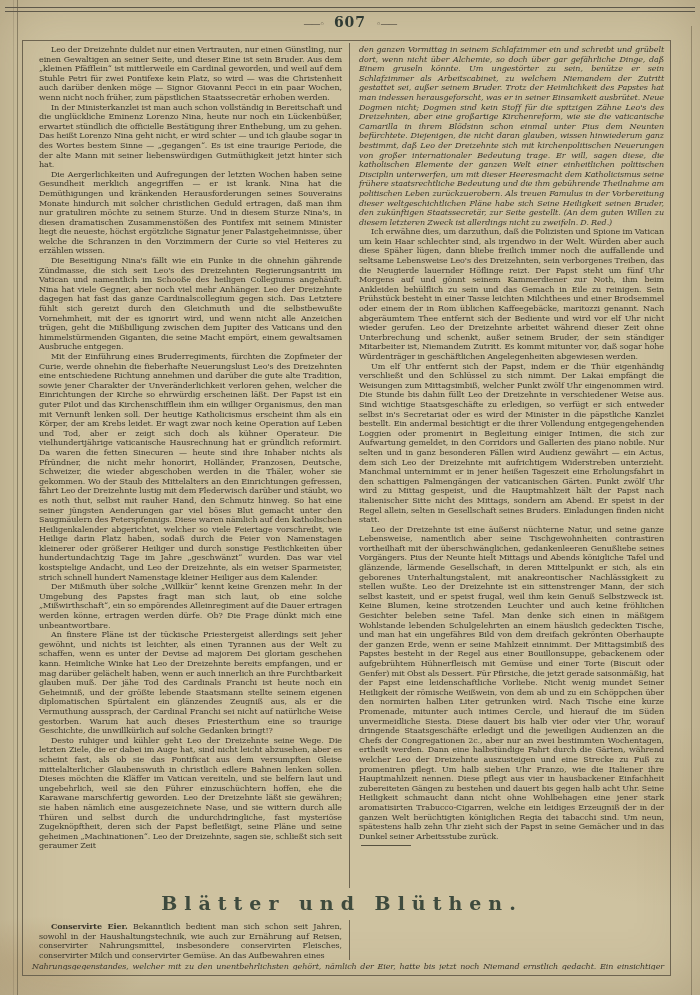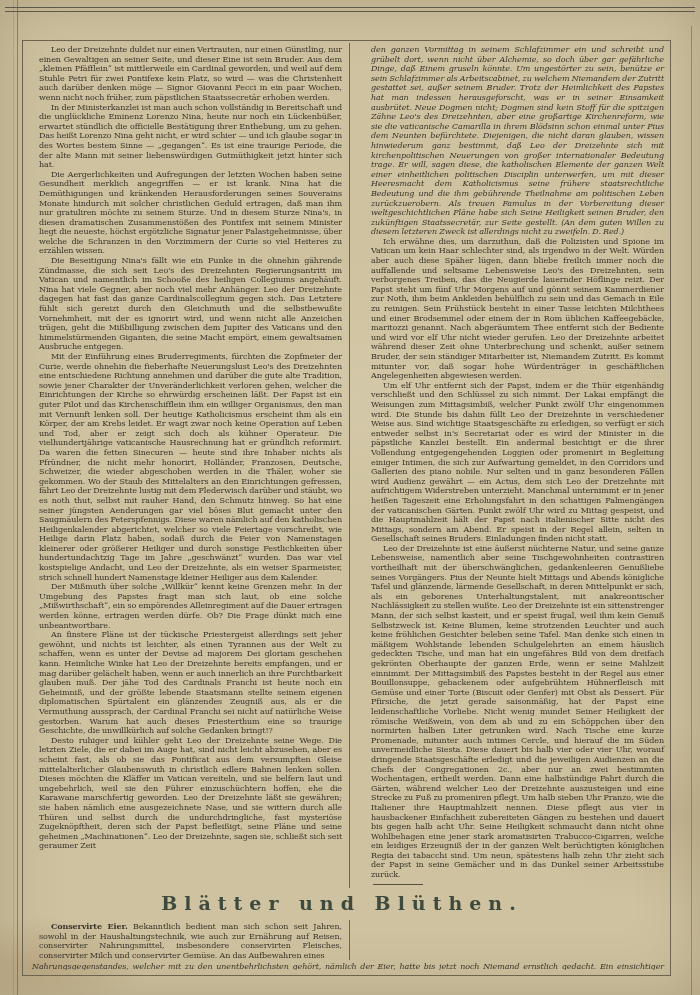--- a/index.html
+++ b/index.html
@@ -24,21 +24,21 @@
   .rule-top{position:absolute;left:5px;right:5px;top:7px;height:3px;
     border-top:1px solid #5e584a;border-bottom:1px solid #5e584a;}
   
   .page-header{position:absolute;left:0;right:0;top:14px;text-align:center;
     font-size:13px;letter-spacing:1px;color:#2f3a33;}
   .page-header .num{font-weight:bold;font-size:14px;padding:0 10px;}
   .page-header .orn{font-size:9px;color:#4a453a;letter-spacing:-1px;}
   
   .frame{position:absolute;left:22px;top:40px;width:649px;height:936px;
     border:1px solid #6d6450;box-sizing:border-box;}
-  .main-cols{position:absolute;left:0;right:0;top:2px;height:845px;display:flex;gap:12px;}
+  .main-cols{position:absolute;left:0;right:0;top:2px;height:845px;display:flex;}
   .colL{width:327px;box-sizing:border-box;padding:2px 7px 0 16px;
     border-right:1px solid #6d6450;overflow:hidden;}
   .colR{flex:1;box-sizing:border-box;padding:2px 6px 0 9px;overflow:hidden;}
   .main-cols p, .bottom-cols p{
     margin:0;font-size:8px;line-height:9.6px;text-align:justify;
     text-indent:12px;letter-spacing:-0.1px;word-spacing:-0.2px;}
   p.noind{text-indent:0;font-style:italic;}
   .end-rule{width:50px;border-top:1px solid #55503f;margin:4px 0 0 2px;}
   .section-heading{position:absolute;left:0;right:9px;top:851px;text-align:center;
     font-weight:bold;font-size:19px;line-height:22px;letter-spacing:7px;color:#3e4a3d;}
@@ -48,20 +48,23 @@
 </head>
 <body>
 
 <div class="page">
   <div class="edge-left2"></div>
   <div class="edge-left"></div>
   <div class="edge-right"></div>
 
   <div class="rule-top"></div>
 
+  <div class="page-header">
+    <span class="orn">——◦</span><span class="num">607</span><span class="orn">◦——</span>
+  </div>
 
   <div class="frame">
 
     <div class="main-cols">
       <div class="colL">
         <p>Leo der Dreizehnte duldet nur einen Vertrauten, nur einen Günstling, nur einen Gewaltigen an seiner Seite, und dieser Eine ist sein Bruder. Aus dem „kleinen Pfäfflein“ ist mittlerweile ein Cardinal geworden, und weil auf dem Stuhle Petri für zwei Pontifexe kein Platz, so wird — was die Christenheit auch darüber denken möge — Signor Giovanni Pecci in ein paar Wochen, wenn nicht noch früher, zum päpstlichen Staatssecretär erhoben werden.</p>
         <p>In der Ministerkanzlei ist man auch schon vollständig in Bereitschaft und die unglückliche Eminenz Lorenzo Nina, heute nur noch ein Lückenbüßer, erwartet stündlich die officielle Bestätigung ihrer Enthebung, um zu gehen. Das heißt Lorenzo Nina geht nicht, er wird schier — und ich glaube sogar in des Wortes bestem Sinne — „gegangen“. Es ist eine traurige Periode, die der alte Mann mit seiner liebenswürdigen Gutmüthigkeit jetzt hinter sich hat.</p>
         <p>Die Aergerlichkeiten und Aufregungen der letzten Wochen haben seine Gesundheit merklich angegriffen — er ist krank. Nina hat die Demüthigungen und kränkenden Herausforderungen seines Souverains Monate hindurch mit solcher christlichen Geduld ertragen, daß man ihm nur gratuliren möchte zu seinem Sturze. Und in diesem Sturze Nina's, in diesen dramatischen Zusammenstößen des Pontifex mit seinem Minister liegt die neueste, höchst ergötzliche Signatur jener Palastgeheimnisse, über welche die Schranzen in den Vorzimmern der Curie so viel Heiteres zu erzählen wissen.</p>
         <p>Die Beseitigung Nina's fällt wie ein Funke in die ohnehin gährende Zündmasse, die sich seit Leo's des Dreizehnten Regierungsantritt im Vatican und namentlich im Schooße des heiligen Collegiums angehäuft. Nina hat viele Gegner, aber noch viel mehr Anhänger. Leo der Dreizehnte dagegen hat fast das ganze Cardinalscollegium gegen sich. Das Letztere fühlt sich gereizt durch den Gleichmuth und die selbstbewußte Vornehmheit, mit der es ignorirt wird, und wenn nicht alle Anzeichen trügen, geht die Mißbilligung zwischen dem Jupiter des Vaticans und den himmelstürmenden Giganten, die seine Macht empört, einem gewaltsamen Ausbruche entgegen.</p>
         <p>Mit der Einführung eines Bruderregiments, fürchten die Zopfmeier der Curie, werde ohnehin die fieberhafte Neuerungslust Leo's des Dreizehnten eine entschiedene Richtung annehmen und darüber die gute alte Tradition, sowie jener Charakter der Unveränderlichkeit verloren gehen, welcher die Einrichtungen der Kirche so ehrwürdig erscheinen läßt. Der Papst ist ein guter Pilot und das Kirchenschifflein ihm ein williger Organismus, den man mit Vernunft lenken soll. Der heutige Katholicismus erscheint ihm als ein Körper, der am Krebs leidet. Er wagt zwar noch keine Operation auf Leben und Tod, aber er zeigt sich doch als kühner Operateur. Die vielhundertjährige vaticanische Hausrechnung hat er gründlich reformirt. Da waren die fetten Sinecuren — heute sind ihre Inhaber nichts als Pfründner, die nicht mehr honorirt, Holländer, Franzosen, Deutsche, Schweizer, die wieder abgeschoben werden in die Thäler, woher sie gekommen. Wo der Staub des Mittelalters an den Einrichtungen gefressen, fährt Leo der Dreizehnte lustig mit dem Flederwisch darüber und stäubt, wo es noth thut, selbst mit rauher Hand, den Schmutz hinweg. So hat eine seiner jüngsten Aenderungen gar viel böses Blut gemacht unter den Saugmäulern des Peterspfennigs. Diese waren nämlich auf den katholischen Heiligenkalender abgerichtet, welcher so viele Feiertage vorschreibt, wie Heilige darin Platz haben, sodaß durch die Feier von Namenstagen kleinerer oder größerer Heiliger und durch sonstige Festlichkeiten über hundertundachtzig Tage im Jahre „geschwänzt“ wurden. Das war viel kostspielige Andacht, und Leo der Dreizehnte, als ein weiser Sparmeister, strich schnell hundert Namenstage kleiner Heiliger aus dem Kalender.</p>

